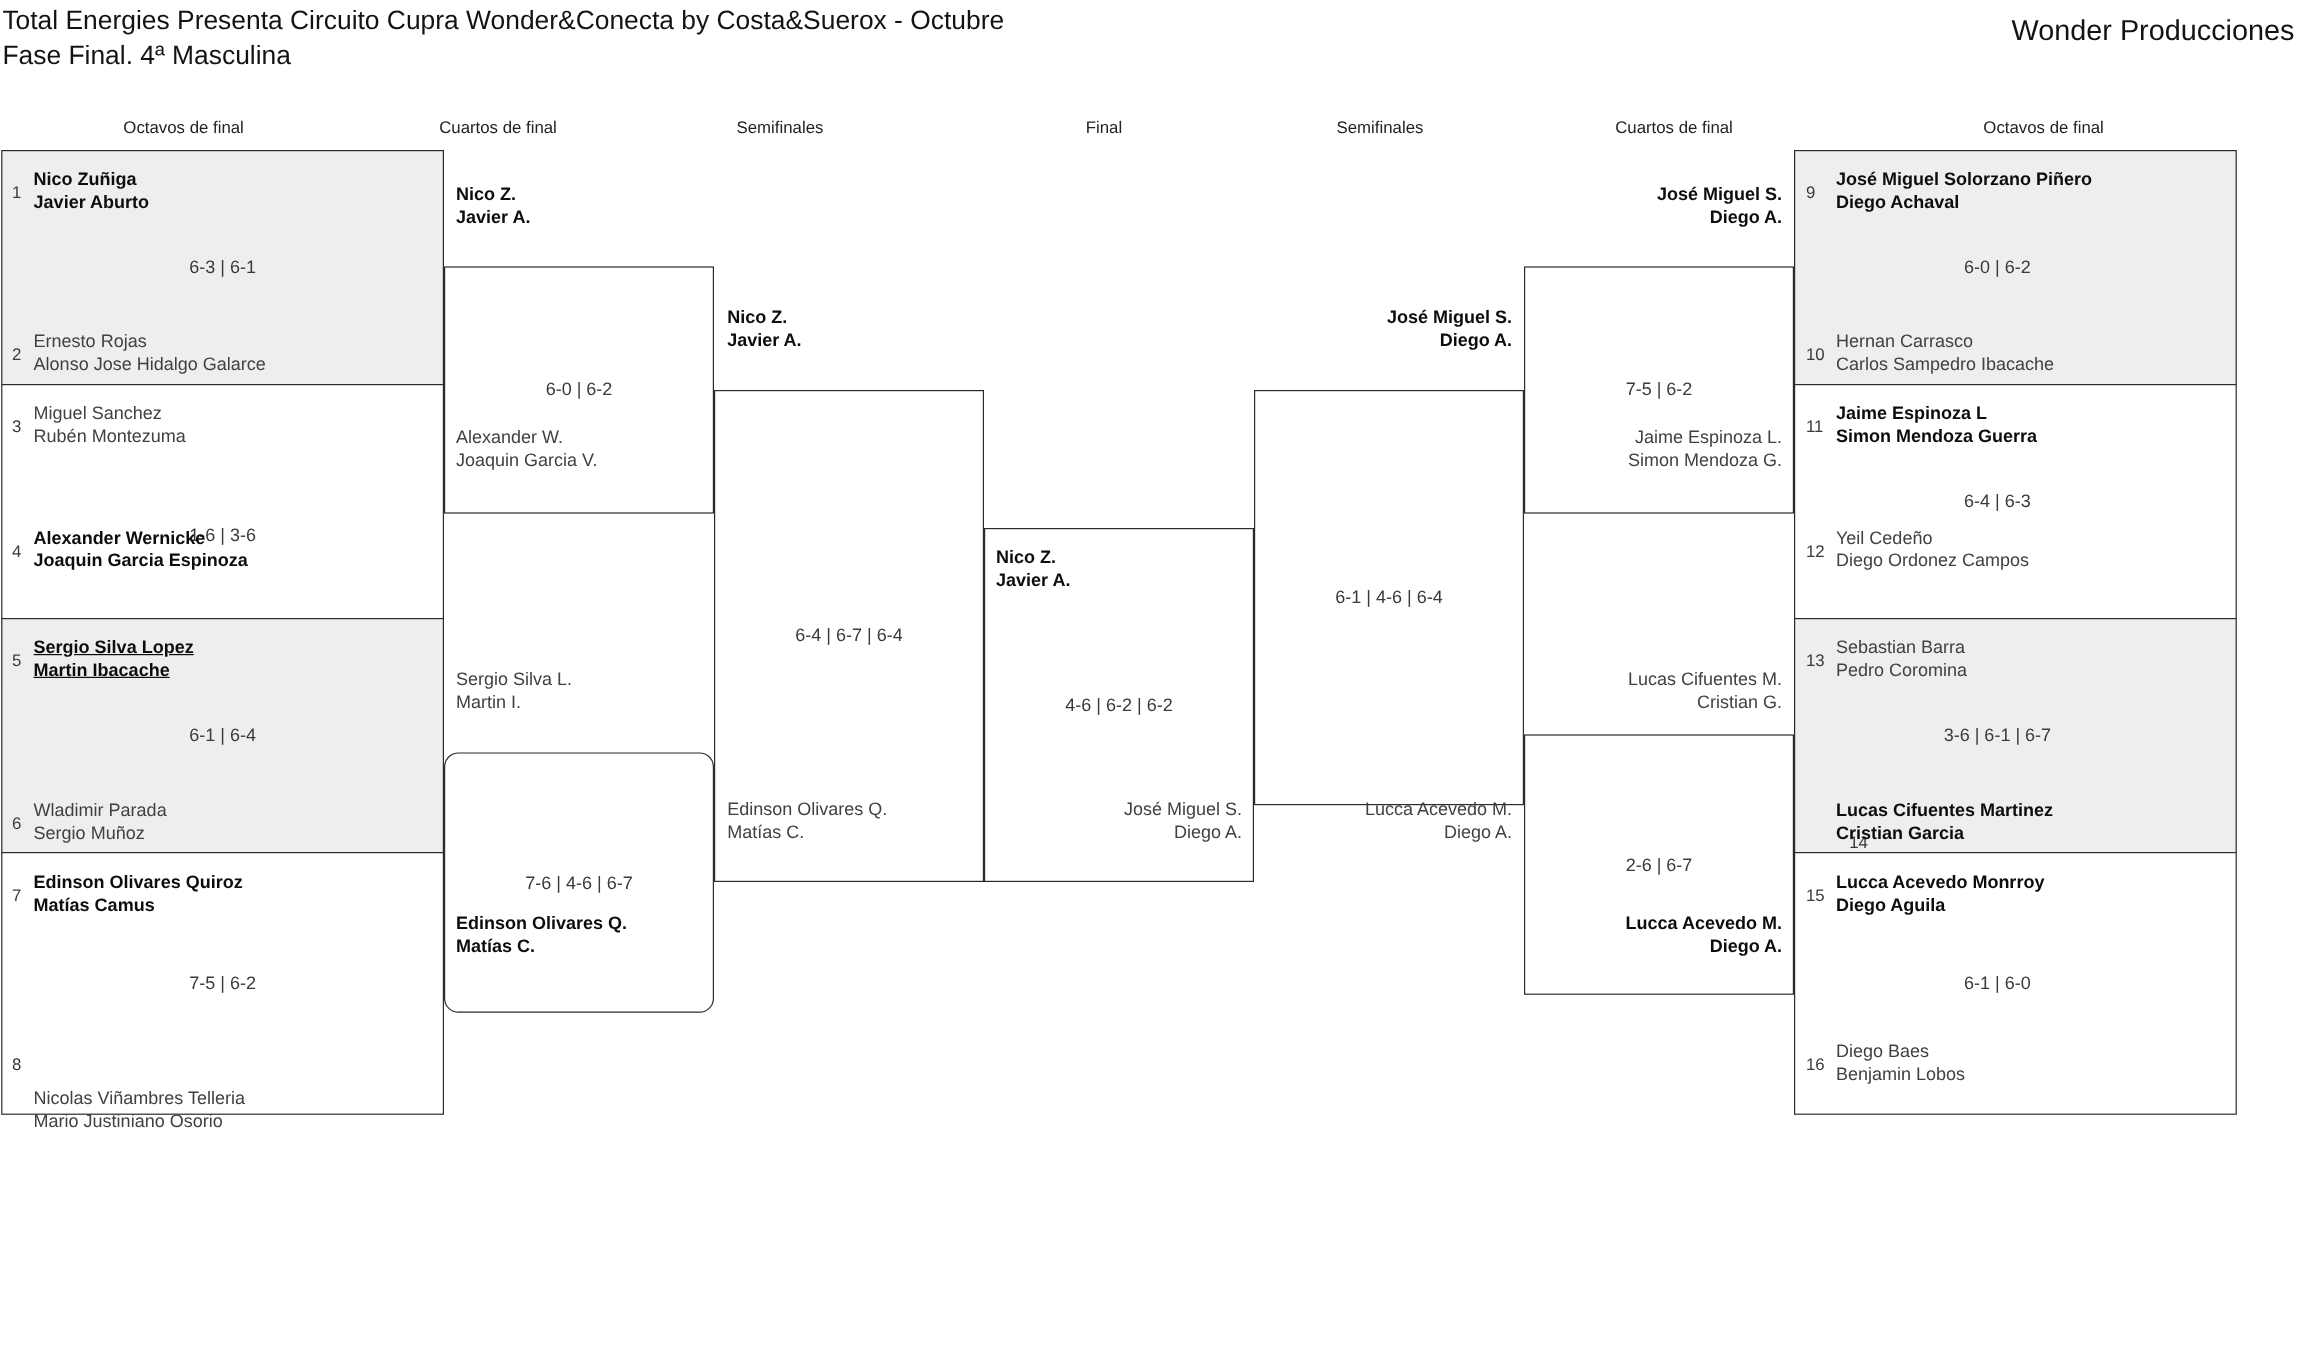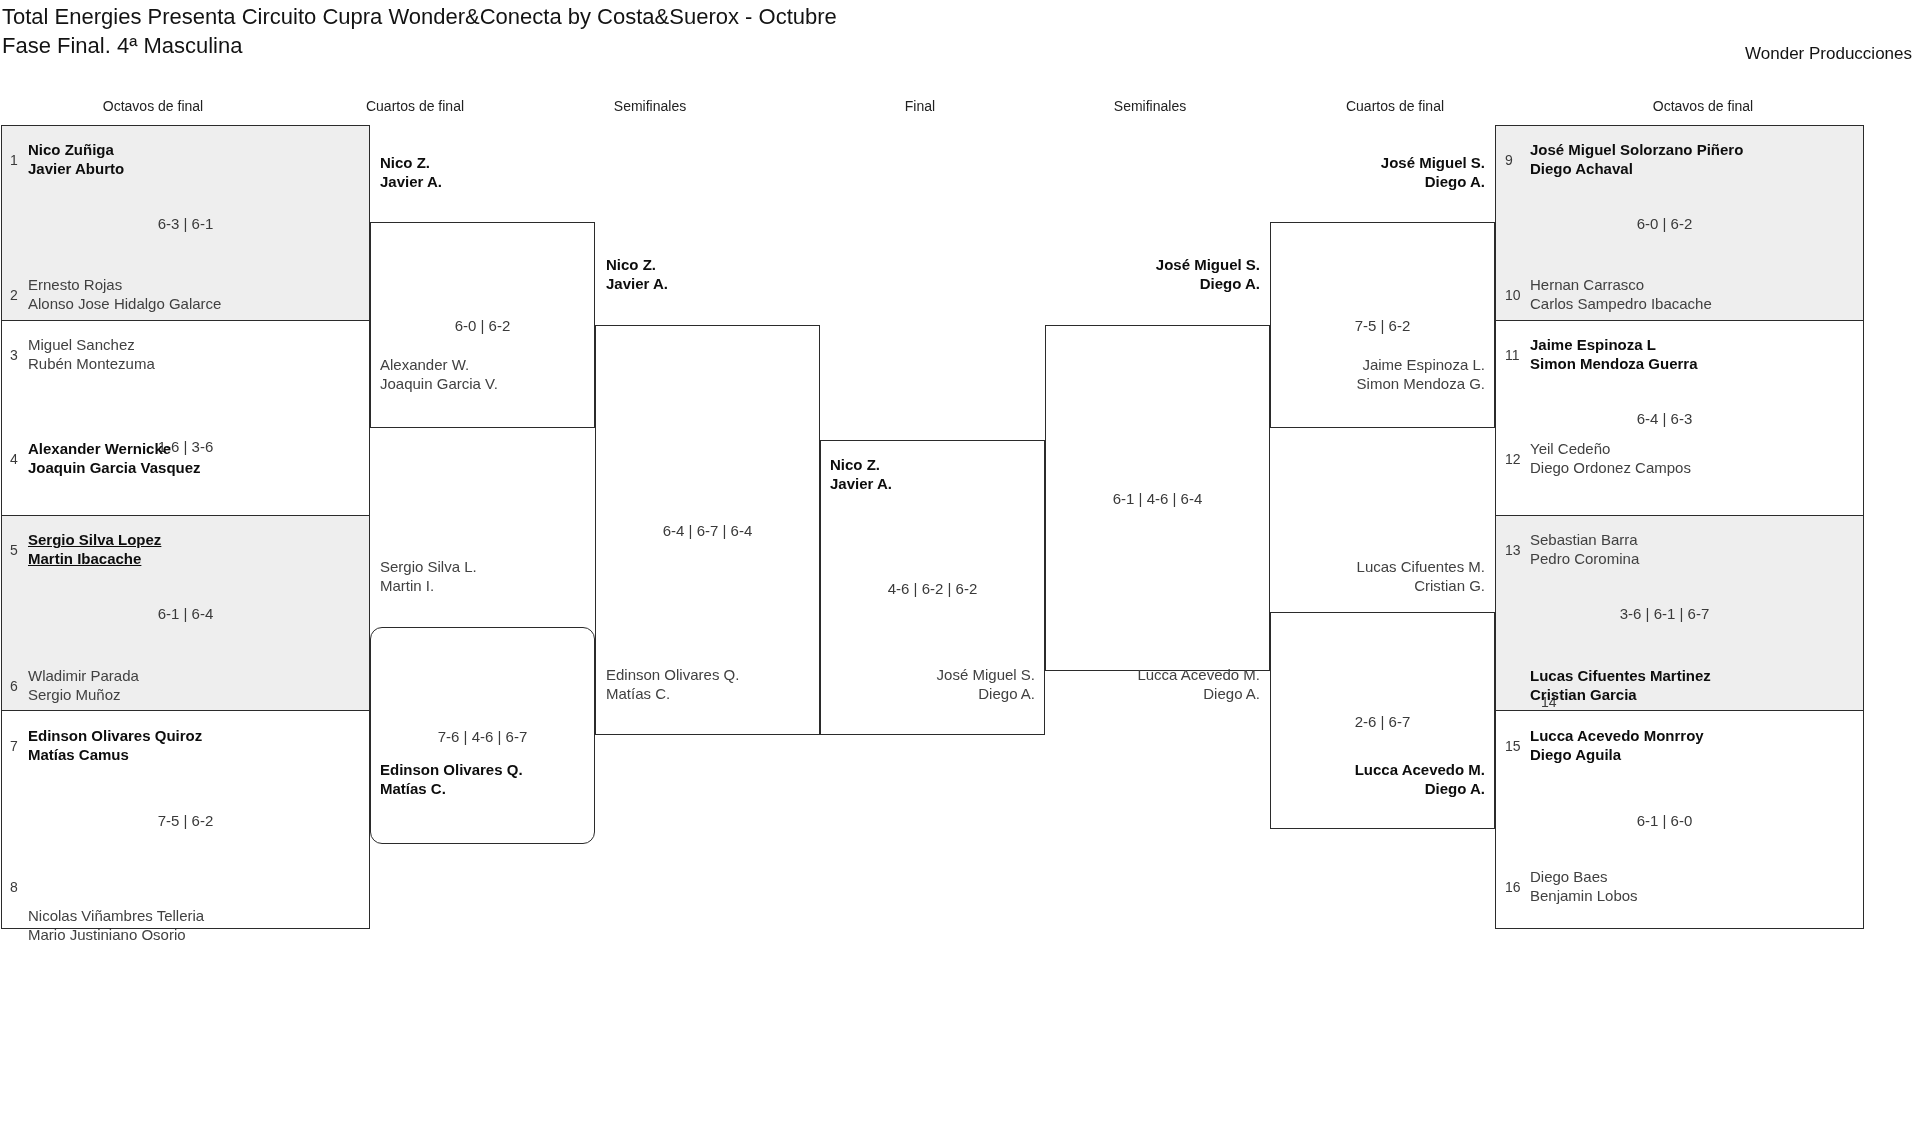--- a/index.html
+++ b/index.html
@@ -12,21 +12,21 @@
   }
   #root { position: relative; width: 1920px; height: 1133px; }
 
   .title {
     position: absolute; left: 2px; top: 2px; width: 1200px;
     font-size: 22px; line-height: 29px; font-weight: 400; color: #131313;
     white-space: pre-line;
   }
   .brand {
     position: absolute; right: 8px; top: 12px;
-    font-size: 17px; font-weight: 400; color: #131313; margin-top: 32px;
+    font-size: 24px; font-weight: 400; color: #131313;
   }
 
   .round-header {
     position: absolute; top: 98px;
     font-size: 14px; color: #222; text-align: center;
     white-space: nowrap;
   }
 
   
   .mbox {
@@ -104,21 +104,21 @@
   </div>
 
   <div class="seed" style="left:10px;top:347px;">3</div>
   <div class="team lose" style="left:28px;top:335px;">
     <span class="ln">Miguel Sanchez</span>
       <span class="ln">Rubén Montezuma</span>
   </div>
   <div class="seed" style="left:10px;top:451px;">4</div>
   <div class="team win" style="left:28px;top:439px;">
     <span class="ln">Alexander Wernicke</span>
-      <span class="ln">Joaquin Garcia Vasquez</span>
+      <span class="ln">Joaquin Garcia Espinoza</span>
   </div>
 
   <div class="seed" style="left:10px;top:542px;">5</div>
   <div class="team win" style="left:28px;top:530px;text-decoration:underline;">
     <span class="ln">Sergio Silva Lopez</span>
       <span class="ln">Martin Ibacache</span>
   </div>
   <div class="seed" style="left:10px;top:678px;">6</div>
   <div class="team lose" style="left:28px;top:666px;">
     <span class="ln">Wladimir Parada</span>

